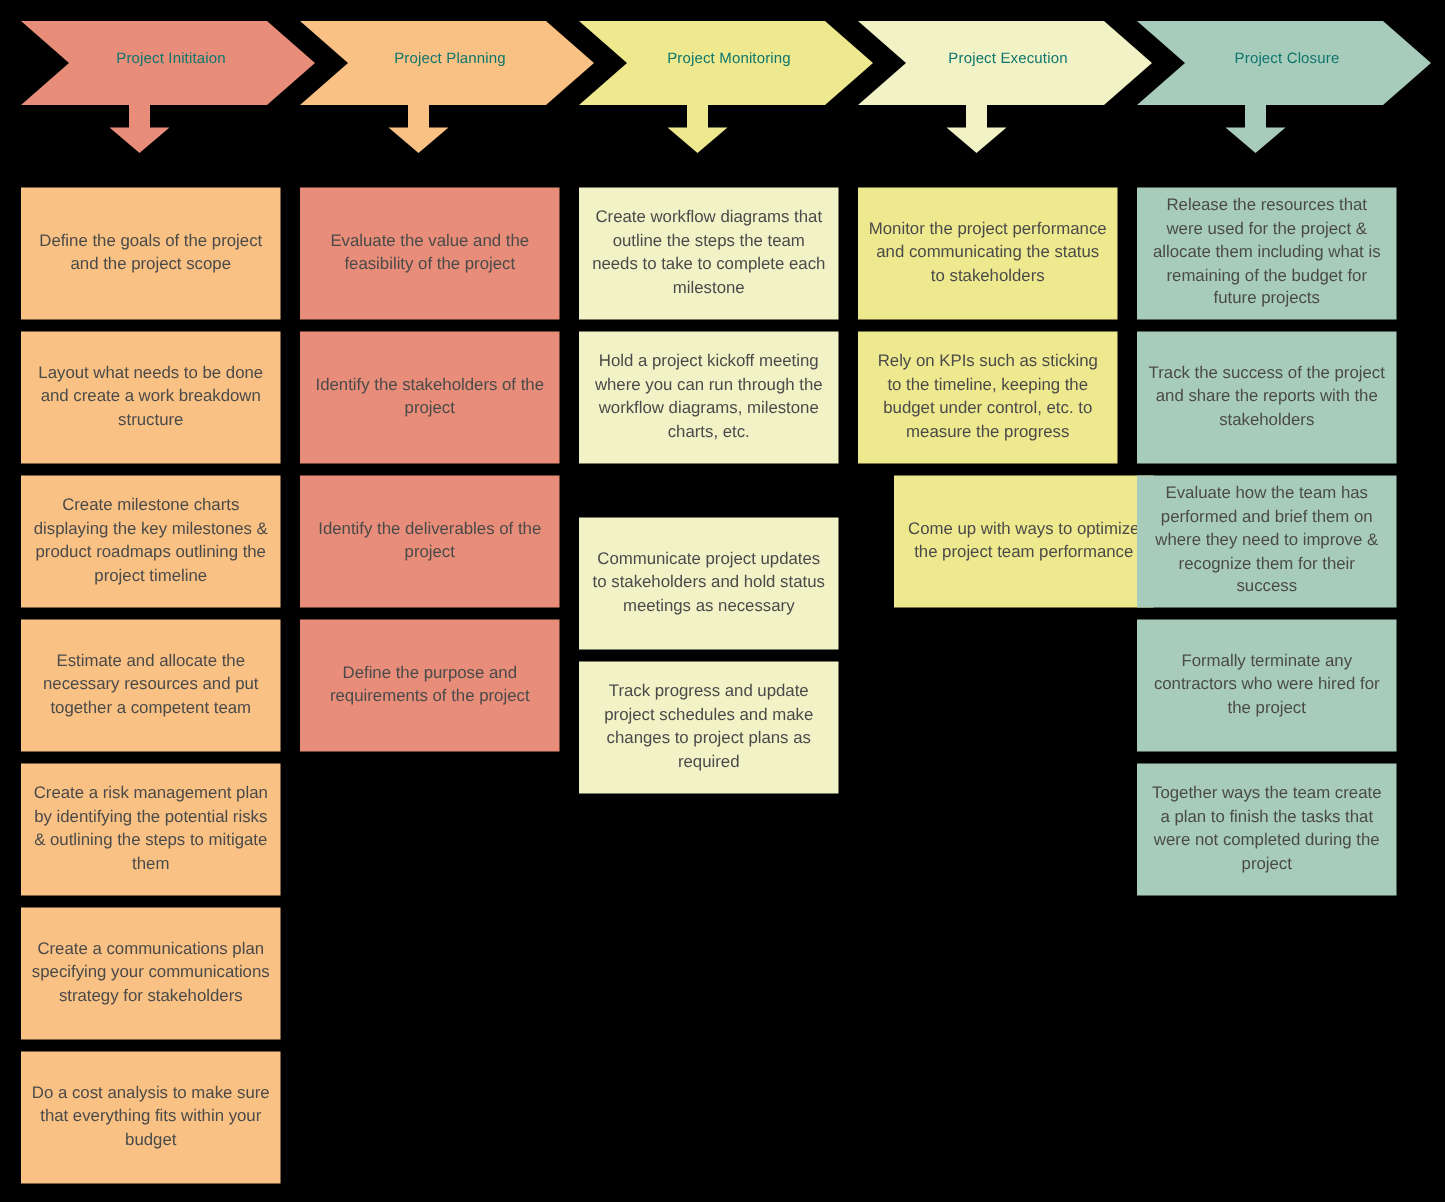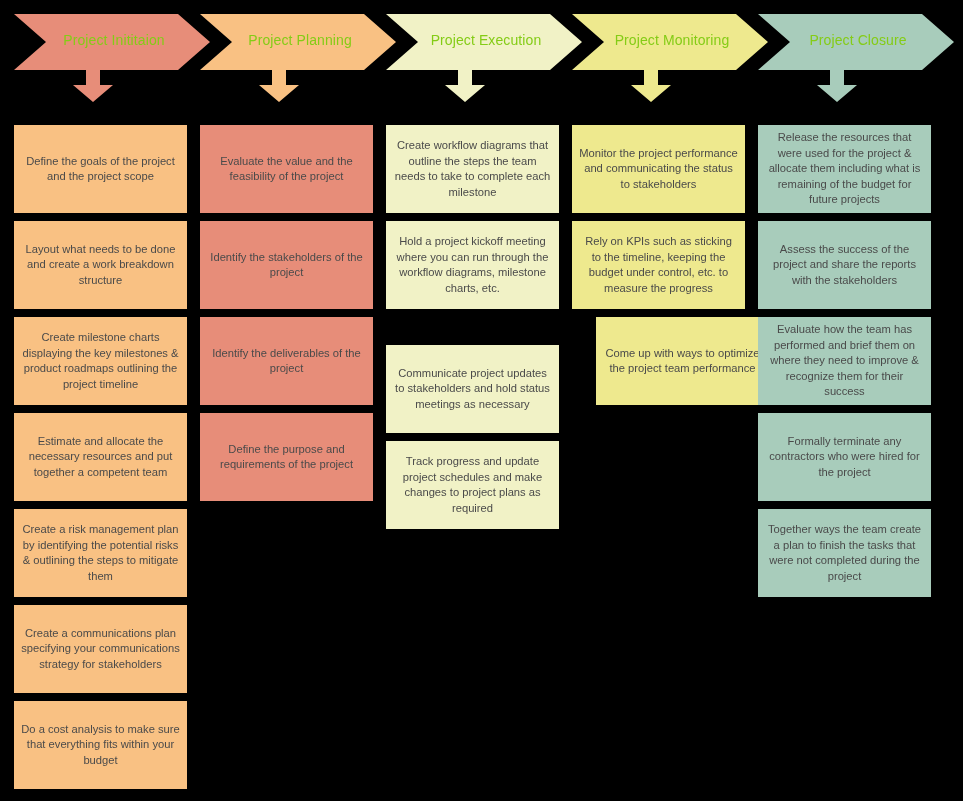--- a/index.html
+++ b/index.html
@@ -57,23 +57,23 @@
 
   .chevron-label {
     position: absolute;
     top: 14px;
     left: 14px;
     width: 186px;
     height: 51px;
     display: flex;
     align-items: center;
     justify-content: center;
-    font-size: 14px;
+    font-size: 10px;
     letter-spacing: 0.1px;
-    color: #84cc16;
+    color: #0f766e;
     text-align: center;
     pointer-events: none;
     white-space: nowrap;
     padding-left: 14px;
   }
 
   .down-arrow-wrap {
     position: absolute;
     top: 68px;
     left: 0;
@@ -157,40 +157,40 @@
         <div class="chevron-label">Project Planning</div>
         <div class="down-arrow-wrap">
           <svg class="down-arrow-svg" viewBox="0 0 40 34" preserveAspectRatio="none">
             <polygon points="13,0 27,0 27,17 40,17 20,34 0,17 13,17" fill="#f9c183"></polygon>
           </svg>
         </div>
       </div>
       <div class="phase-header">
         <div class="chevron-wrap">
           <svg class="chevron-svg" viewBox="0 0 196 56" preserveAspectRatio="none">
+            <polygon points="0,0 164,0 196,28 164,56 0,56 32,28" fill="#eee98e"></polygon>
+          </svg>
+        </div>
+        <div class="chevron-label">Project Monitoring</div>
+        <div class="down-arrow-wrap">
+          <svg class="down-arrow-svg" viewBox="0 0 40 34" preserveAspectRatio="none">
+            <polygon points="13,0 27,0 27,17 40,17 20,34 0,17 13,17" fill="#eee98e"></polygon>
+          </svg>
+        </div>
+      </div>
+      <div class="phase-header">
+        <div class="chevron-wrap">
+          <svg class="chevron-svg" viewBox="0 0 196 56" preserveAspectRatio="none">
             <polygon points="0,0 164,0 196,28 164,56 0,56 32,28" fill="#f1f2c6"></polygon>
           </svg>
         </div>
         <div class="chevron-label">Project Execution</div>
         <div class="down-arrow-wrap">
           <svg class="down-arrow-svg" viewBox="0 0 40 34" preserveAspectRatio="none">
             <polygon points="13,0 27,0 27,17 40,17 20,34 0,17 13,17" fill="#f1f2c6"></polygon>
-          </svg>
-        </div>
-      </div>
-      <div class="phase-header">
-        <div class="chevron-wrap">
-          <svg class="chevron-svg" viewBox="0 0 196 56" preserveAspectRatio="none">
-            <polygon points="0,0 164,0 196,28 164,56 0,56 32,28" fill="#eee98e"></polygon>
-          </svg>
-        </div>
-        <div class="chevron-label">Project Monitoring</div>
-        <div class="down-arrow-wrap">
-          <svg class="down-arrow-svg" viewBox="0 0 40 34" preserveAspectRatio="none">
-            <polygon points="13,0 27,0 27,17 40,17 20,34 0,17 13,17" fill="#eee98e"></polygon>
           </svg>
         </div>
       </div>
       <div class="phase-header">
         <div class="chevron-wrap">
           <svg class="chevron-svg" viewBox="0 0 196 56" preserveAspectRatio="none">
             <polygon points="0,0 164,0 196,28 164,56 0,56 32,28" fill="#a8ccbb"></polygon>
           </svg>
         </div>
         <div class="chevron-label">Project Closure</div>
@@ -273,21 +273,21 @@
         <div class="card empty"></div>
         <div class="card empty"></div>
         <div class="card empty"></div>
         <div class="card empty"></div>
       </div>
       <div class="column">
         <div class="card" style="background: rgb(168, 204, 187);">
           <span class="card-text">Release the resources that were used for the project &amp; allocate them including what is remaining of the budget for future projects</span>
         </div>
         <div class="card" style="background: rgb(168, 204, 187);">
-          <span class="card-text">Assess the success of the project and share the reports with the stakeholders</span>
+          <span class="card-text">Track the success of the project and share the reports with the stakeholders</span>
         </div>
         <div class="card" style="background: rgb(168, 204, 187);">
           <span class="card-text">Evaluate how the team has performed and brief them on where they need to improve &amp; recognize them for their success</span>
         </div>
         <div class="card" style="background: rgb(168, 204, 187);">
           <span class="card-text">Formally terminate any contractors who were hired for the project</span>
         </div>
         <div class="card" style="background: rgb(168, 204, 187);">
           <span class="card-text">Together ways the team create a plan to finish the tasks that were not completed during the project</span>
         </div>

